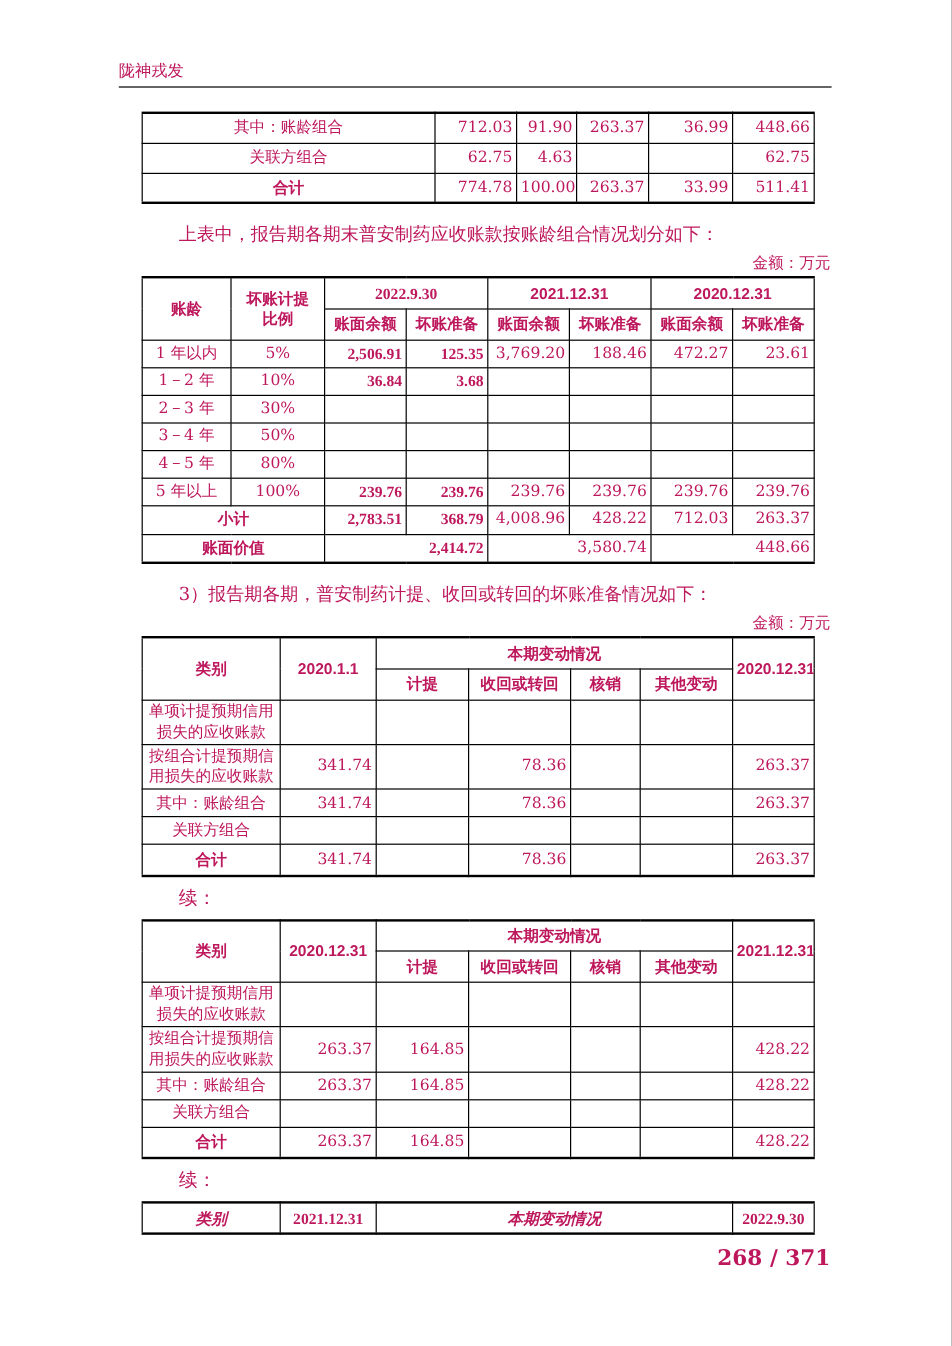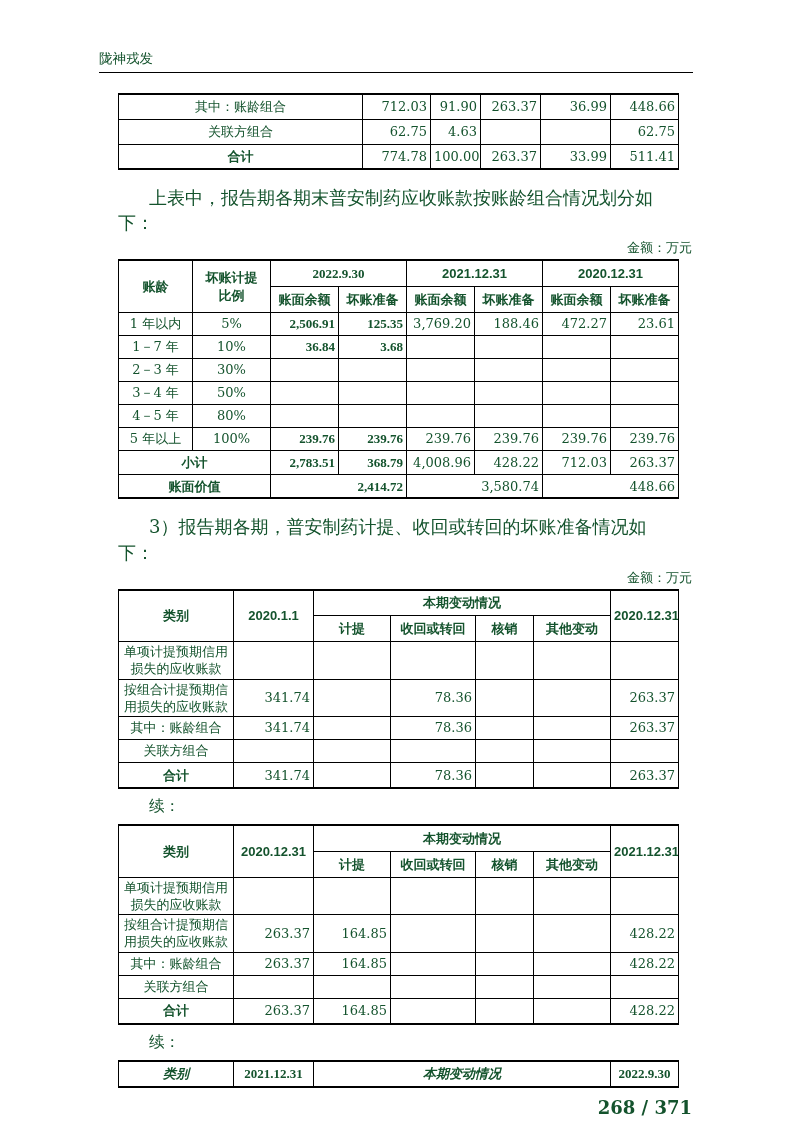--- a/index.html
+++ b/index.html
@@ -1,18 +1,18 @@
 <!DOCTYPE html>
 <html><head>
 <meta charset="utf-8">
 <style>
   * { margin:0; padding:0; box-sizing:border-box; }
   html,body { background:#888; }
   .page {
-    width:793px; height:1122px; background:#fff; color:#14532d;
+    width:793px; height:1122px; background:#fff; color:#be185d;
     font-family:"DejaVu Serif","Liberation Serif",serif;
     position:relative; overflow:hidden; margin:0 auto;
   }
   .hdr {
     position:absolute; left:99px; top:50px; width:594px;
     display:flex; justify-content:space-between; align-items:flex-end;
     border-bottom:1.5px solid #000; padding-bottom:4px; font-size:13.5px;
   }
   .content { position:absolute; left:99px; top:93px; width:594px; }
   .t {
@@ -25,21 +25,21 @@
   .h26 td { height:26px; }
   .h24 td { height:24px; }
   .hd  { font-family:"Liberation Sans",sans-serif; font-weight:bold; text-align:center;margin-top:35px; }
   .ctr { text-align:center; }
   .num { text-align:right; padding-right:6px; }
   .b   { font-weight:normal; }
   .mono{ font-family:Liberation Serif, serif; font-weight:bold; font-size:12px; }
   .lbl { text-align:center; padding-left:3px; }
   .ind { padding-left:34px; }
   .kai { font-style:italic; }
-  .para { margin:15px 0 0 19px; width:560px; font-size:18px; line-height:1.4; text-indent:31px; }
+  .para { margin:15px 0 0 19px; width:560px; font-size:15px; line-height:1.4; text-indent:31px; }
   .unit { margin:4px 0 2px 19px; width:574px; text-align:right; font-size:13px; }
   .cont { margin:7px 0 7px 19px; font-size:15.5px; text-indent:31px; }
   .footer { margin:9px 0 0 19px; width:574px; text-align:right;
             font-size:18px; font-weight:bold; }
 </style>
 </head>
 <body>
 
 <div class="page">
 
@@ -123,21 +123,21 @@
         <td class="ctr">1 年以内</td>
         <td class="ctr">5%</td>
         <td class="num mono">2,506.91</td>
         <td class="num mono">125.35</td>
         <td class="num">3,769.20</td>
         <td class="num">188.46</td>
         <td class="num">472.27</td>
         <td class="num">23.61</td>
       </tr>
       <tr>
-        <td class="ctr">1－7 年</td>
+        <td class="ctr">1－2 年</td>
         <td class="ctr">10%</td>
         <td class="num mono">36.84</td>
         <td class="num mono">3.68</td>
         <td class="num"></td>
         <td class="num"></td>
         <td class="num"></td>
         <td class="num"></td>
       </tr>
       <tr>
         <td class="ctr">2－3 年</td>

